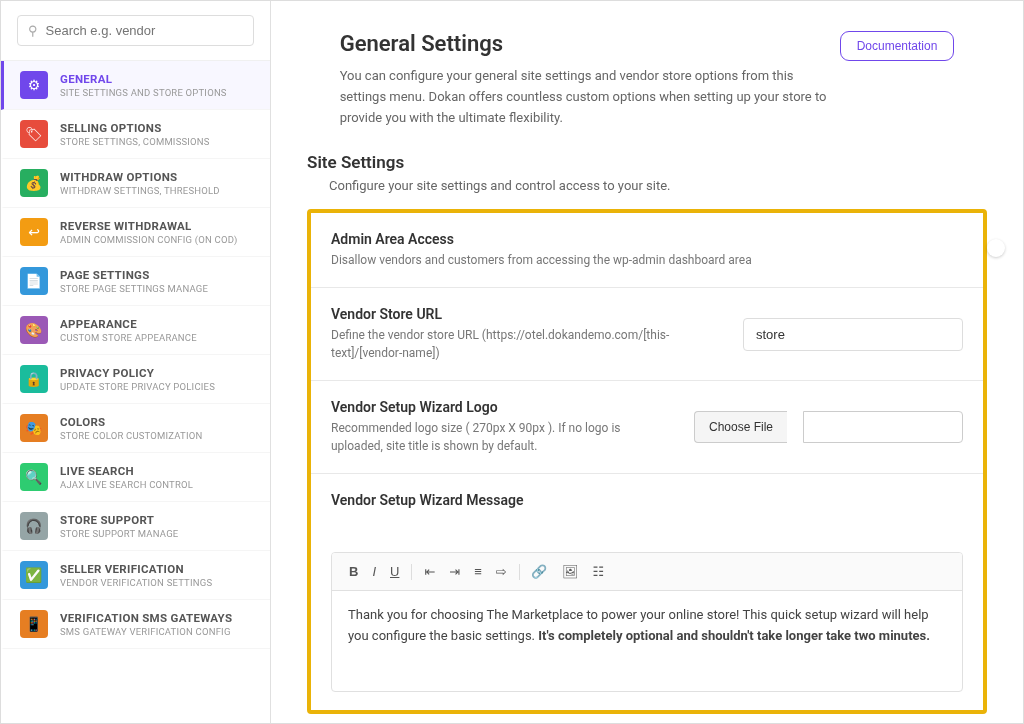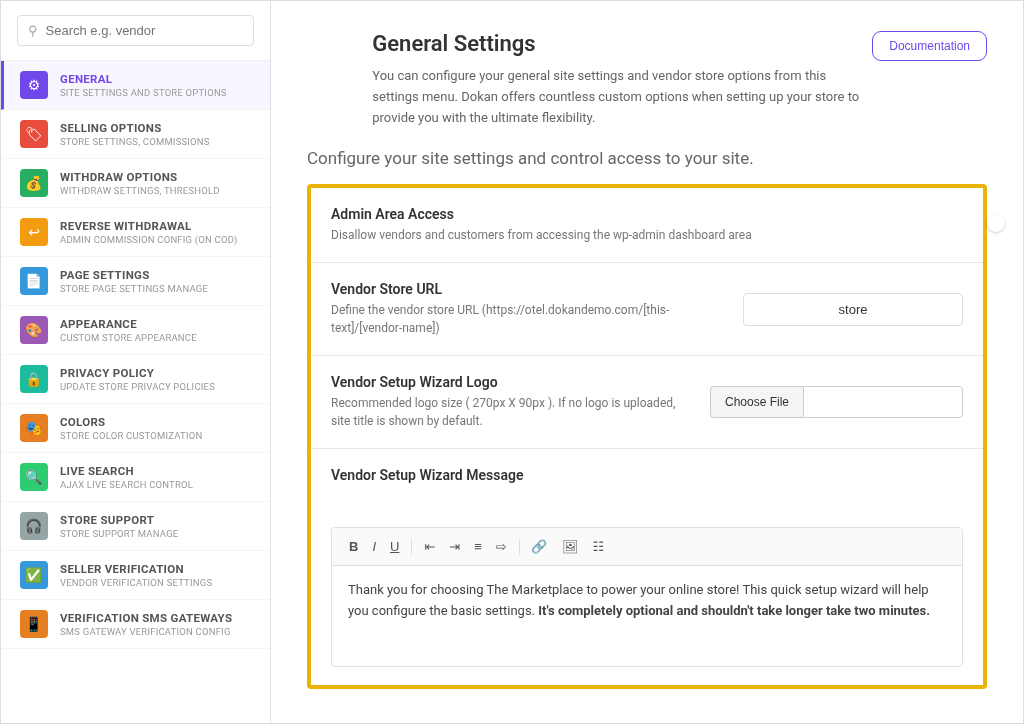--- a/index.html
+++ b/index.html
@@ -28,47 +28,47 @@
     .icon-appearance { background: #9b59b6; color: white; }
     .icon-privacy { background: #1abc9c; color: white; }
     .icon-colors { background: #e67e22; color: white; }
     .icon-livesearch { background: #2ecc71; color: white; }
     .icon-storesupport { background: #95a5a6; color: white; }
     .icon-seller { background: #3498db; color: white; }
     .icon-sms { background: #e67e22; color: white; }
 
     
     .main-content { flex: 1; overflow-y: auto; padding: 30px 36px; background: #fff; }
-    .main-header { display: flex; justify-content: flex-end; align-items: flex-start; margin-bottom: 20px; }
+    .main-header { display: flex; justify-content: center; align-items: flex-start; margin-bottom: 7px; }
     .main-title { font-size: 22px; font-weight: 600; color: #333; margin-bottom: 10px; }
     .main-description { font-size: 13px; color: #666; line-height: 1.6; max-width: 500px; }
     .doc-button { border: 1px solid #7047EB; color: #7047EB; background: white; padding: 7px 16px; border-radius: 9px; font-size: 12px; cursor: pointer; white-space: nowrap; }
 
     .section-title { font-size: 17px; font-weight: 600; color: #333; margin: 24px 0 6px; }
-    .section-subtitle { font-size: 17px; color: #666; margin-bottom: 16px; }
+    .section-subtitle { font-size: 13px; color: #666; margin-bottom: 16px; margin-left: 22px; }
 
     .settings-card { border: 4px solid #eab308; border-radius: 4px; margin-bottom: 0; }
     .settings-row { display: flex; align-items: center; justify-content: space-between; padding: 18px 20px; border-bottom: 1px solid #e8e8e8; }
     .settings-row:last-child { border-bottom: none; gap: 32px; }
     .settings-row-info { flex: 1; padding-right: 20px; }
     .settings-row-label { font-size: 14px; font-weight: 600; color: #333; margin-bottom: 4px; }
     .settings-row-desc { font-size: 12px; color: #777; line-height: 1.5; }
     .settings-row-control { flex-shrink: 0; }
 
     
     .toggle { position: relative; width: 46px; height: 24px; }
     .toggle input { opacity: 0; width: 0; height: 0; }
     .toggle-slider { position: absolute; cursor: pointer; top: 0; left: 0; right: 0; bottom: 0; background: #4CAF50; border-radius: 24px; transition: .3s; }
     .toggle-slider:before { position: absolute; content: ""; height: 18px; width: 18px; left: 24px; bottom: 3px; background: white; border-radius: 50%; transition: .3s; box-shadow: 0 1px 3px rgba(0,0,0,0.2); }
 
     
-    .text-input { border: 1px solid #ddd; border-radius: 4px; padding: 8px 12px; font-size: 13px; color: #333; width: 220px; outline: none; text-align: center; }
-
-    
-    .file-input-group { display: flex; align-items: center; gap: 0; }
+    .text-input { border: 1px solid #ddd; border-radius: 4px; padding: 8px 12px; font-size: 13px; color: #333; width: 220px; outline: none; }
+
+    
+    .file-input-group { display: flex; align-items: center; gap: 16px; }
     .choose-file-btn { background: #f5f5f5; border: 1px solid #ccc; border-right: none; padding: 8px 14px; font-size: 12px; color: #333; cursor: pointer; border-radius: 4px 0 0 4px; white-space: nowrap; }
     .file-name-input { border: 1px solid #ccc; padding: 8px 10px; font-size: 12px; color: #999; width: 160px; border-radius: 0 4px 4px 0; background: #fff; }
 
     
     .editor-toolbar { display: flex; align-items: center; gap: 4px; padding: 8px 12px; border-bottom: 1px solid #e0e0e0; background: #fafafa; flex-wrap: wrap; }
     .editor-btn { background: none; border: none; cursor: pointer; padding: 3px 5px; font-size: 13px; color: #555; border-radius: 3px; }
     .editor-separator { width: 1px; height: 16px; background: #ddd; margin: 0 3px; }
     .editor-content { padding: 14px 16px; font-size: 13px; color: #444; line-height: 1.6; min-height: 100px; }
     .editor-content strong { font-weight: 700; }
     .editor-wrapper { border: 1px solid #e0e0e0; border-radius: 4px; overflow: hidden; }
@@ -176,20 +176,21 @@
 
   <div class="main-content">
     <div class="main-header">
       <div>
         <div class="main-title">General Settings</div>
         <div class="main-description">You can configure your general site settings and vendor store options from this settings menu. Dokan offers countless custom options when setting up your store to provide you with the ultimate flexibility.</div>
       </div>
       <button class="doc-button">Documentation</button>
     </div>
 
+    <div class="section-title">Site Settings</div>
     <div class="section-subtitle">Configure your site settings and control access to your site.</div>
 
     <div class="settings-card">
 
       <div class="settings-row">
         <div class="settings-row-info">
           <div class="settings-row-label">Admin Area Access</div>
           <div class="settings-row-desc">Disallow vendors and customers from accessing the wp-admin dashboard area</div>
         </div>
         <div class="settings-row-control">

